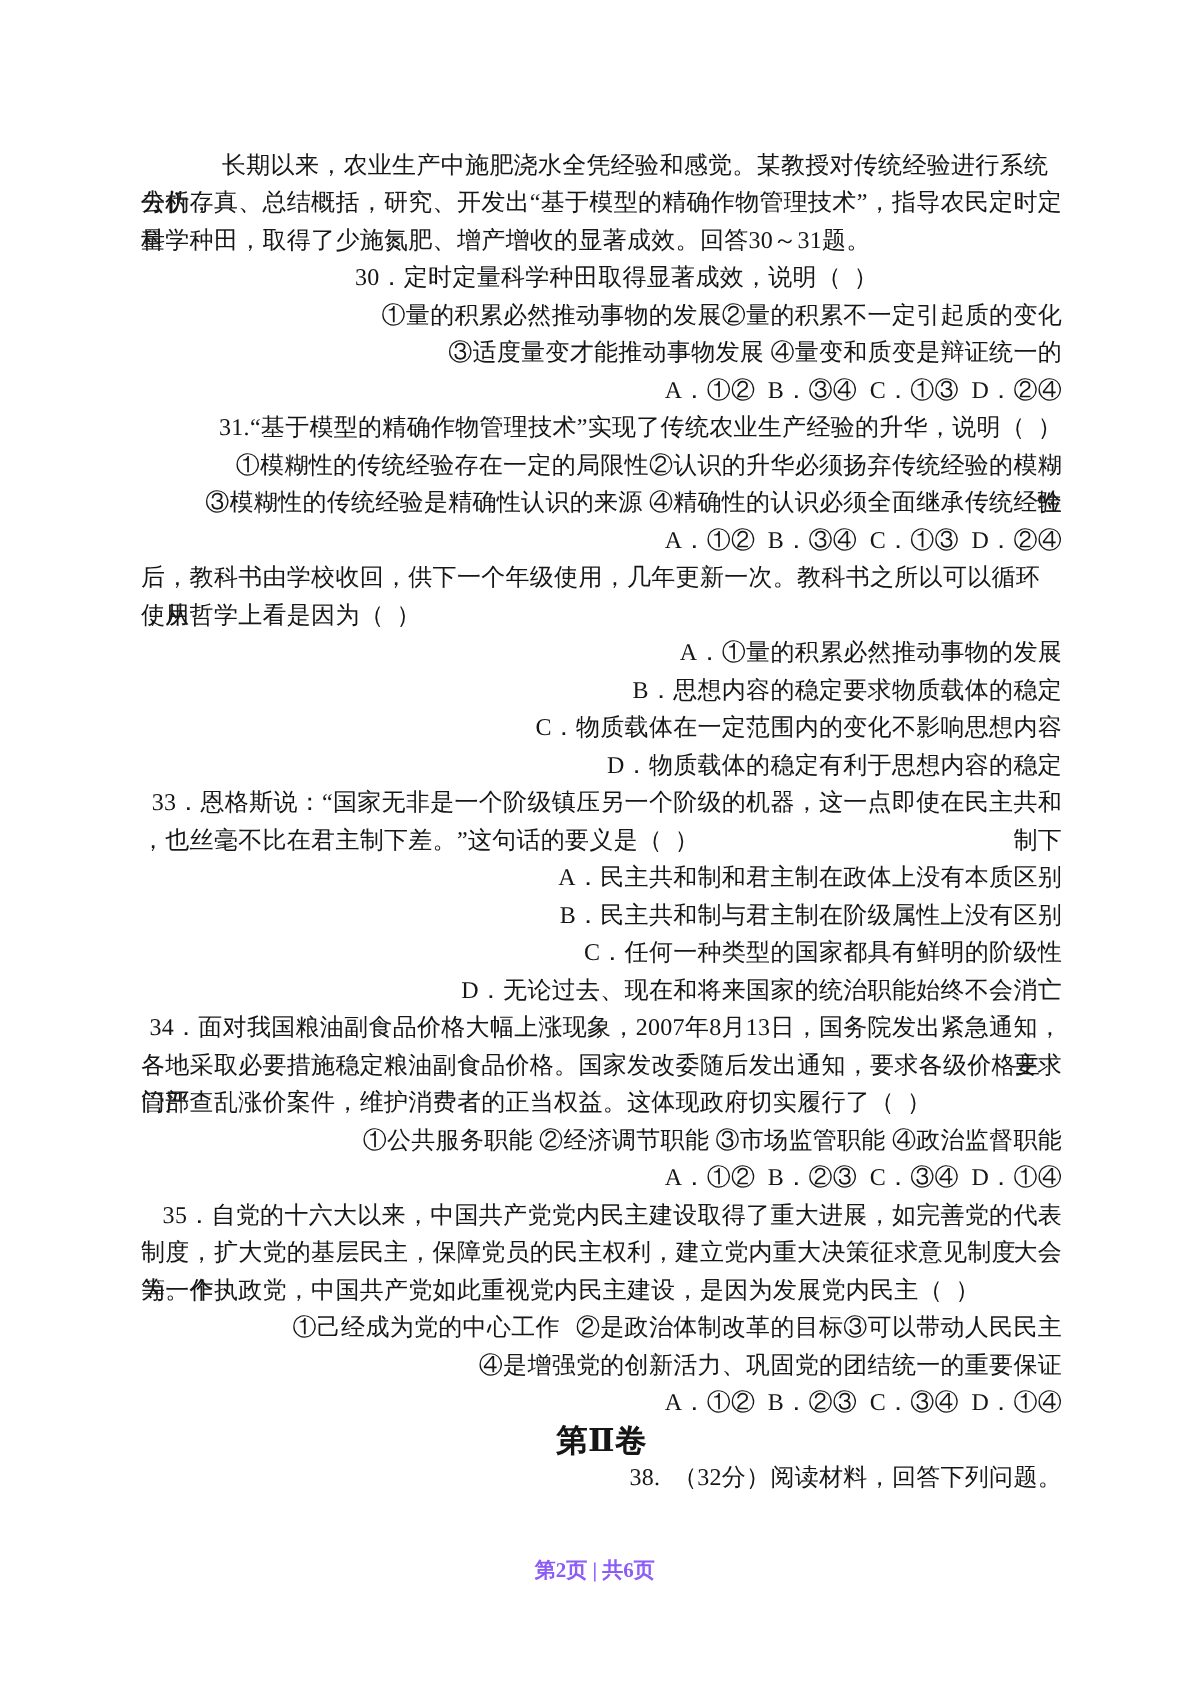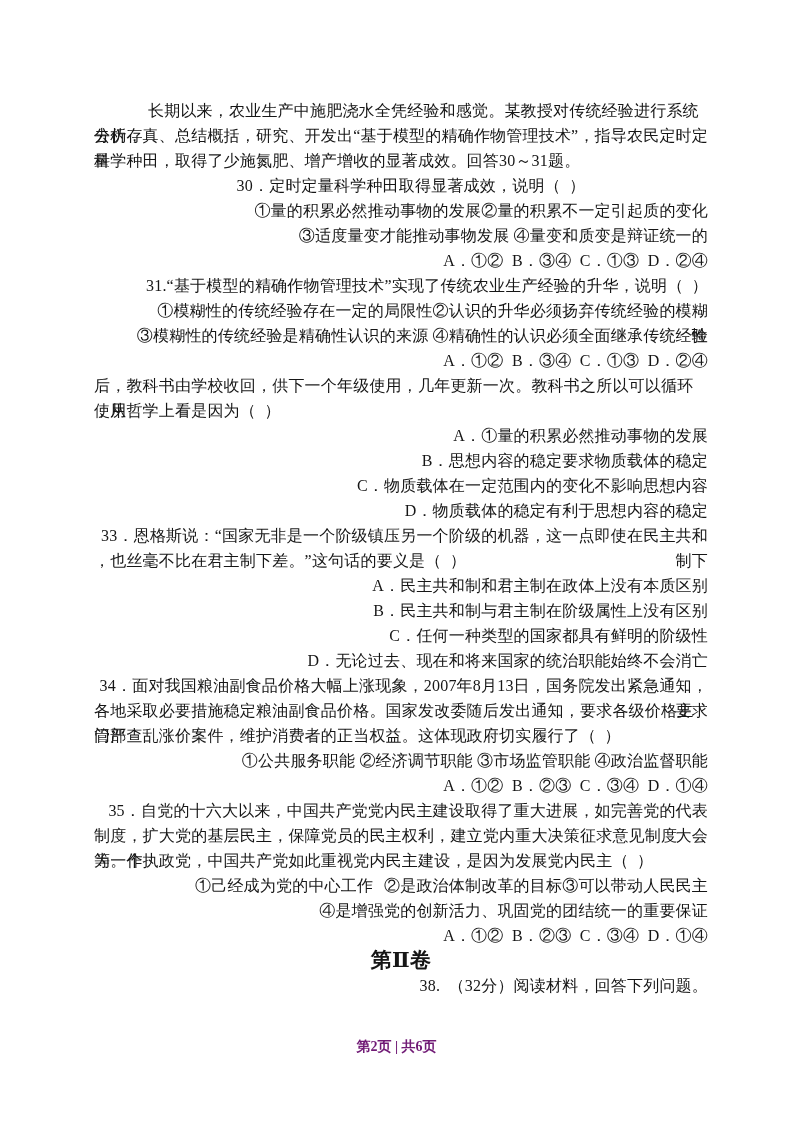--- a/index.html
+++ b/index.html
@@ -32,21 +32,21 @@
     font-size:21px;
     padding-left:0;
   }
   .footer {
     position:absolute;
     left:0; top:1038px;
     width:793px;
     text-align:center;
     font-size:14px;
     font-weight:600;
-    color:#701a75;
+    color:#8b5cf6;
   }
 </style>
 </head>
 <body>
 
 <main class="page">
   <section class="doc">
 
     <div>
       <p class="line indent">长期以来，农业生产中施肥浇水全凭经验和感觉。某教授对传统经验进行系统分析，</p>

